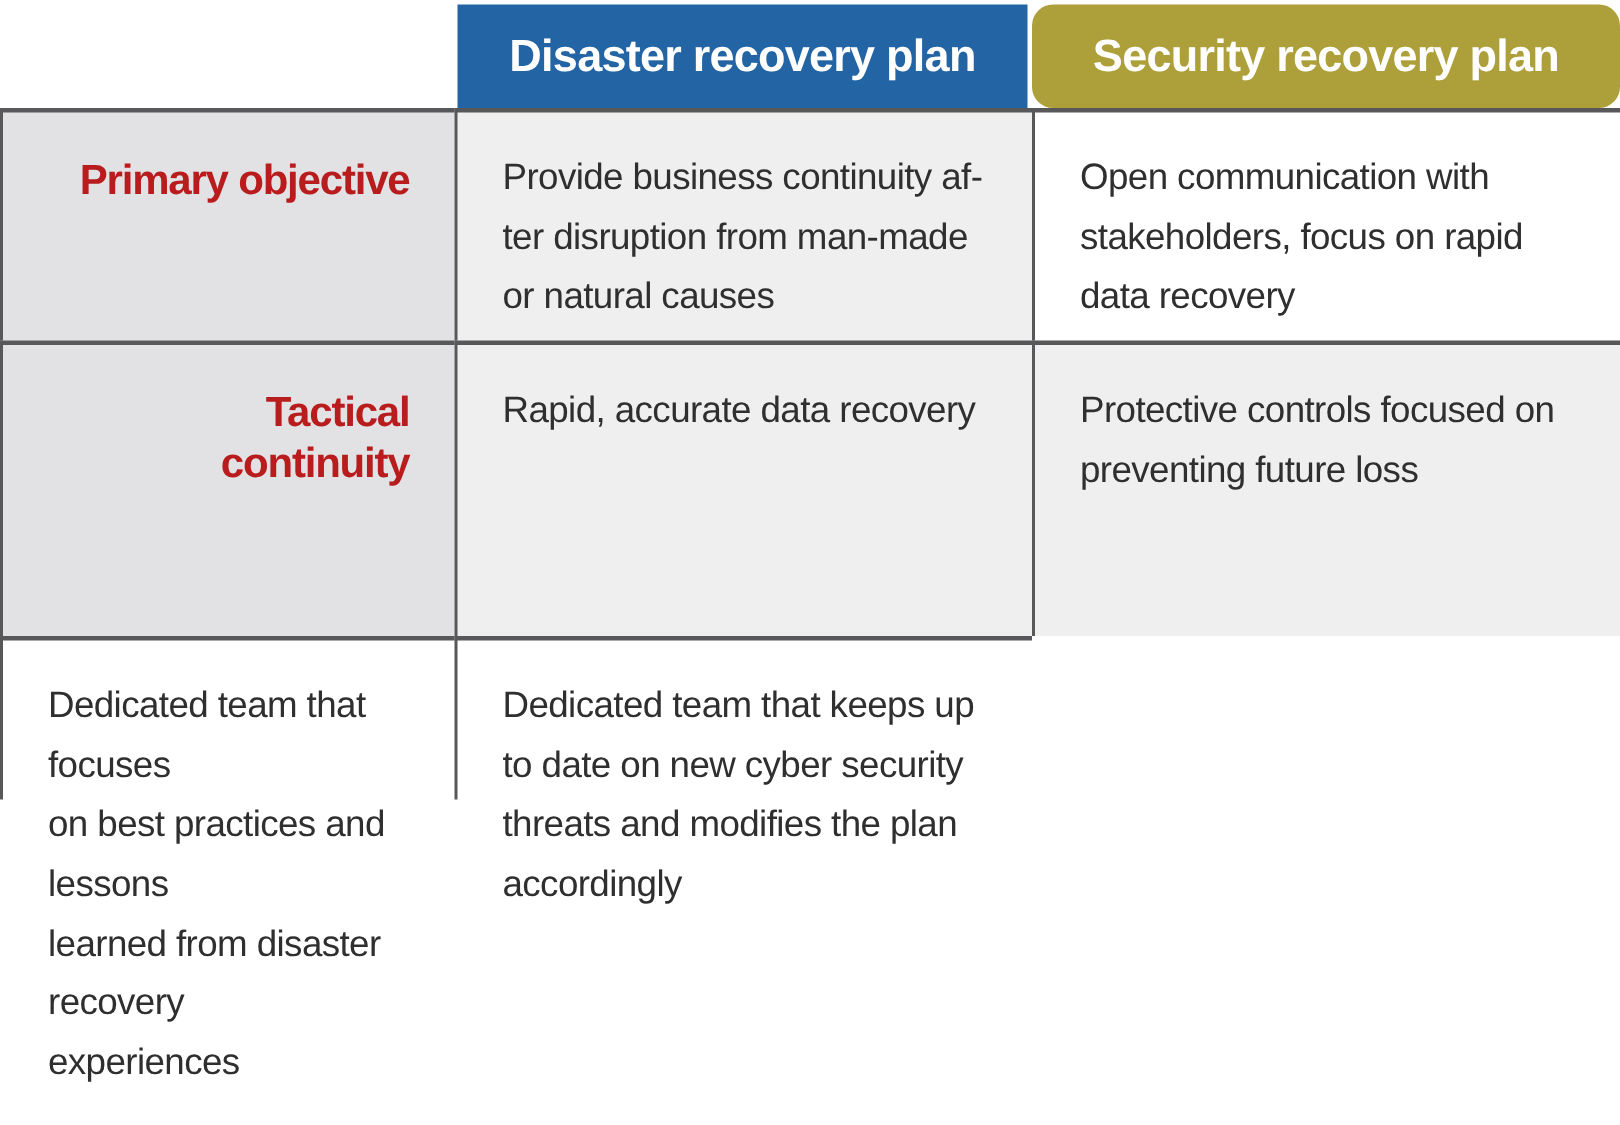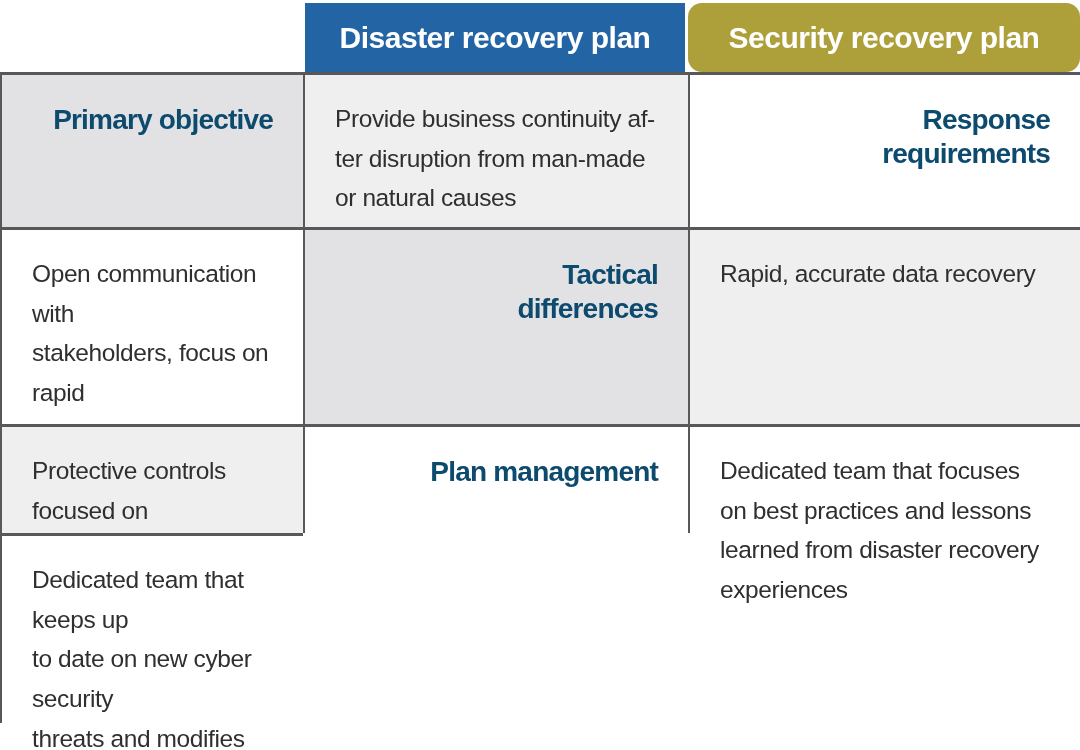--- a/index.html
+++ b/index.html
@@ -36,21 +36,21 @@
     border-top: 3px solid #58585a;
     white-space: pre-line;
   }
   .lbl {
     border-left: 2px solid #58585a;
     text-align: right;
     font-weight: bold;
     font-size: 28px;
     line-height: 1.2;
     letter-spacing: -0.8px;
-    color: #0c4a6e;
+    color: #b91c1c;
     padding: 28px 30px 0 10px;
   }
   .txt {
     border-left: 2px solid #58585a;
     font-size: 24.5px;
     line-height: 1.62;
     letter-spacing: -0.4px;
     color: #2f2f2f;
     padding: 24px 26px 0 30px;
   }
@@ -85,33 +85,30 @@
 
     <div class="spacer"></div>
     <div class="hdr hdr-disaster">Disaster recovery plan</div>
     <div class="hdr hdr-security">Security recovery plan</div>
 
     <div class="cell lbl bg-lbl-gray">Primary objective</div>
     <div class="cell txt bg-txt-gray">Provide business continuity af-
 ter disruption from man-made
 or natural causes</div>
 
-    <div class="cell lbl bg-white">Response
-requirements</div>
     <div class="cell txt bg-white">Open communication with
 stakeholders, focus on rapid
 data recovery</div>
 
     <div class="cell lbl bg-lbl-gray">Tactical
-differences</div>
+continuity</div>
     <div class="cell txt bg-txt-gray">Rapid, accurate data recovery</div>
     <div class="cell txt bg-txt-gray">Protective controls focused on
 preventing future loss</div>
 
-    <div class="cell lbl bg-white">Plan management</div>
     <div class="cell txt bg-white">Dedicated team that focuses
 on best practices and lessons
 learned from disaster recovery
 experiences</div>
     <div class="cell txt bg-white">Dedicated team that keeps up
 to date on new cyber security
 threats and modifies the plan
 accordingly</div>
 
   </div>

